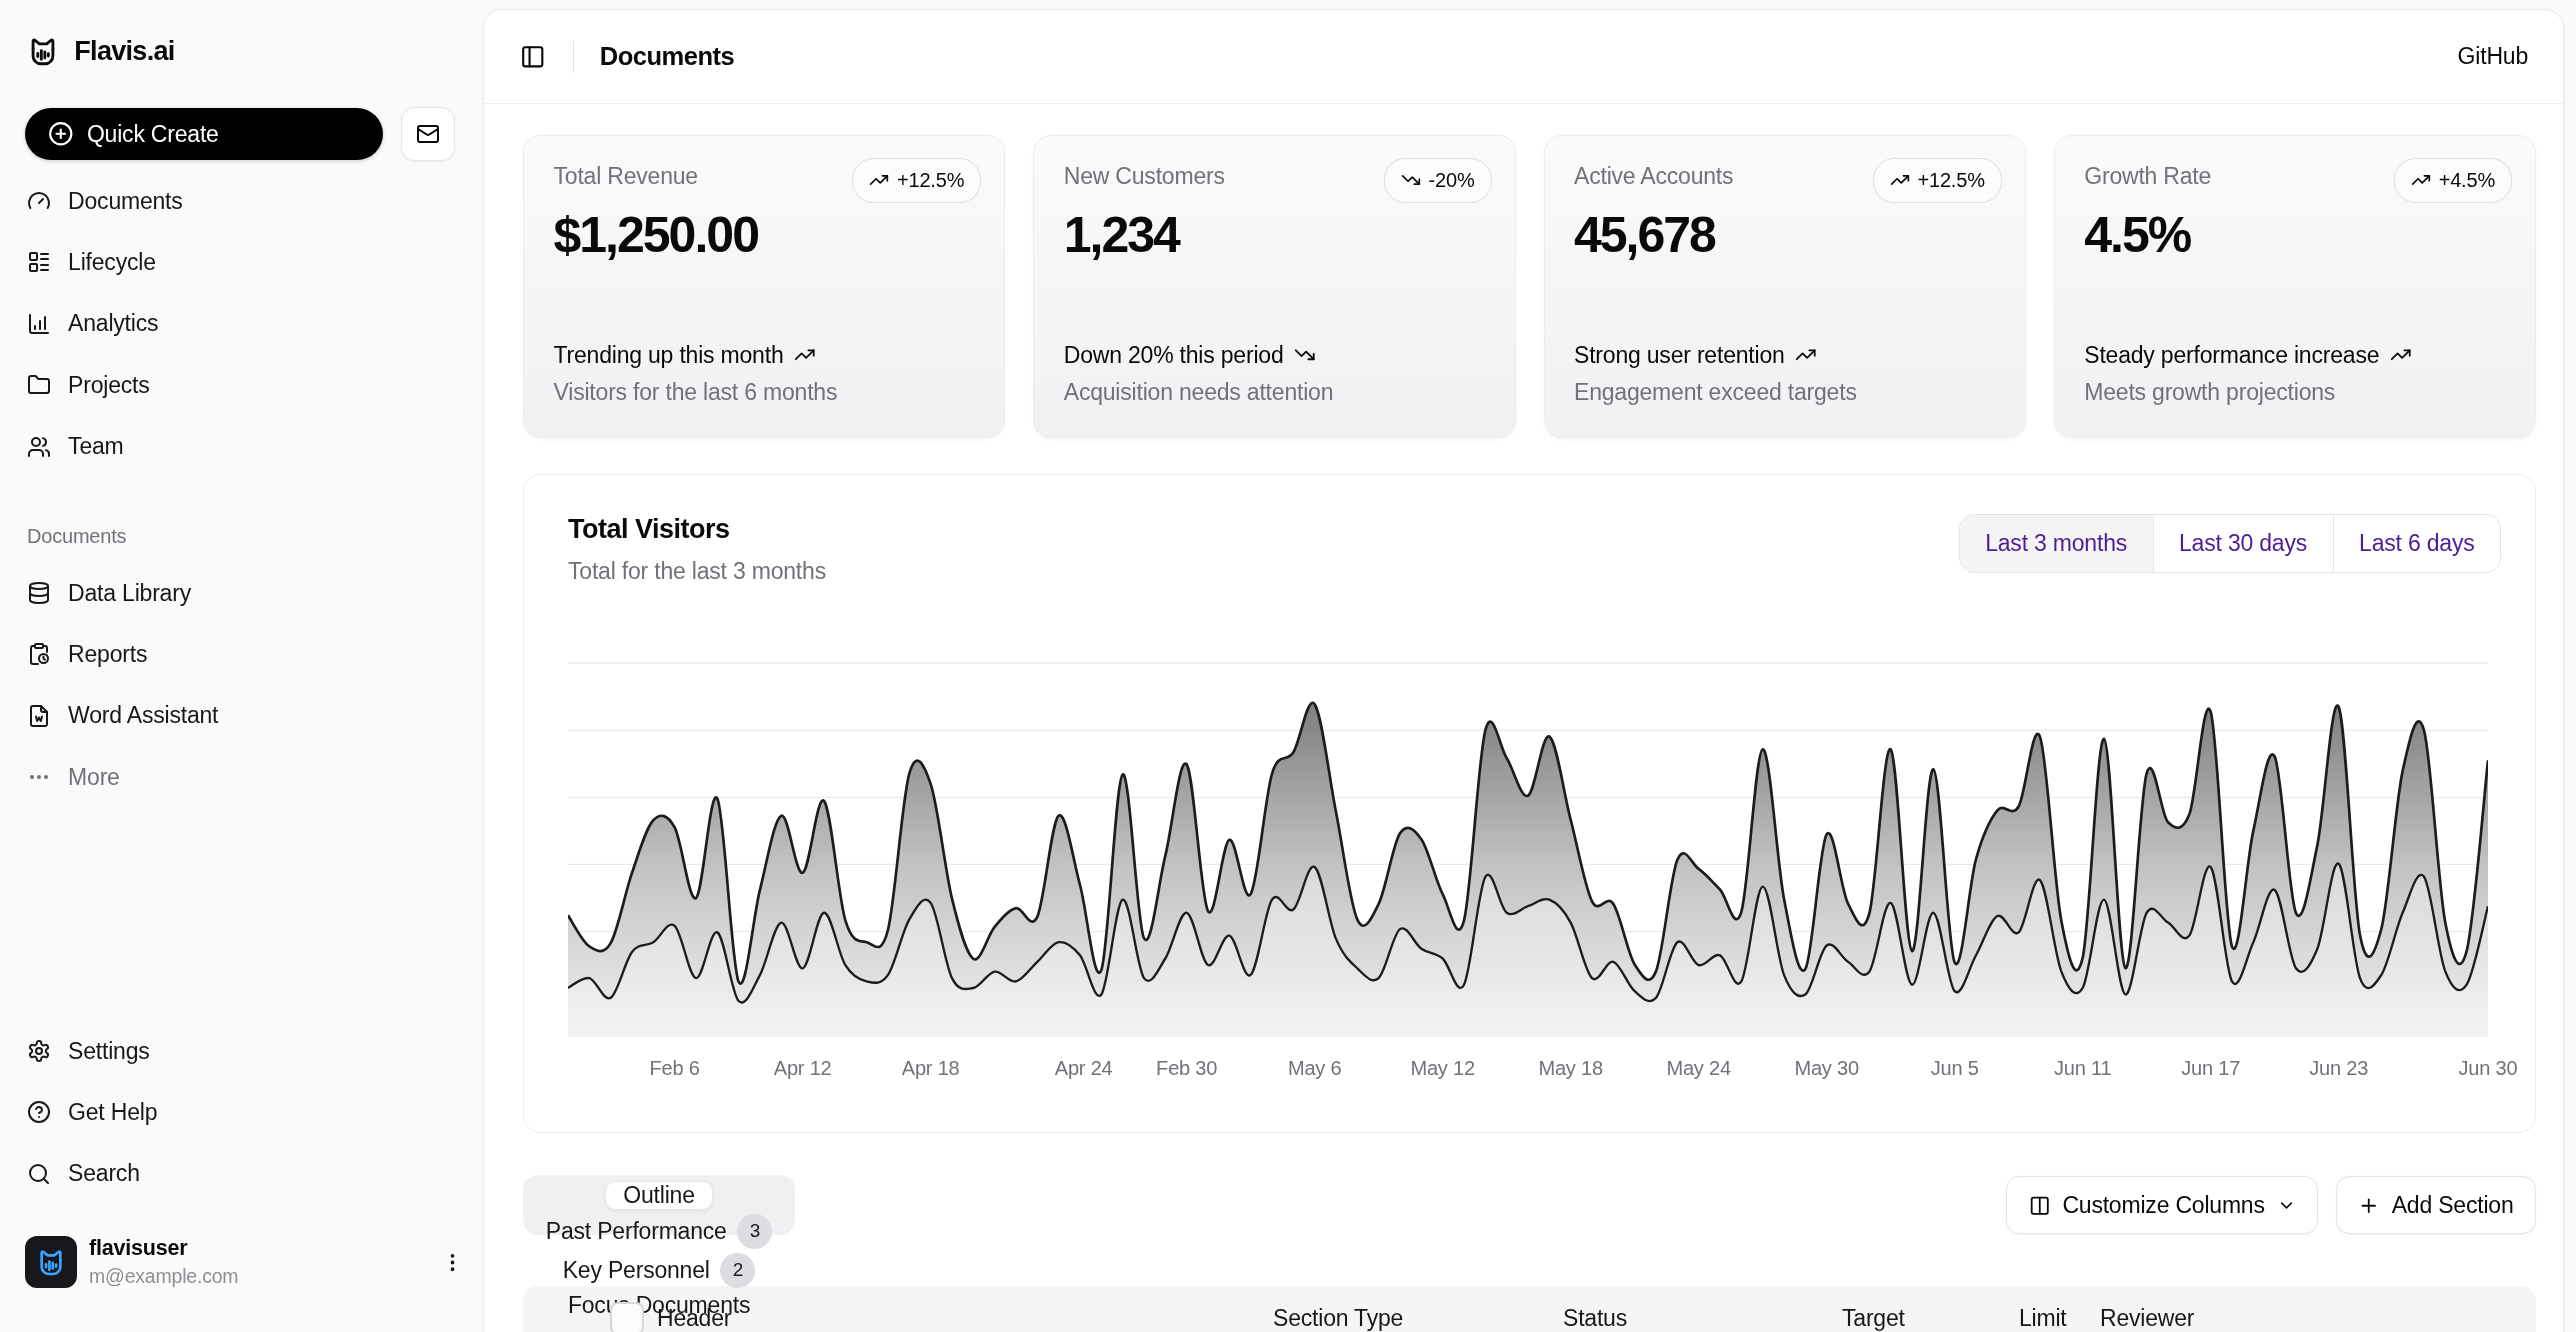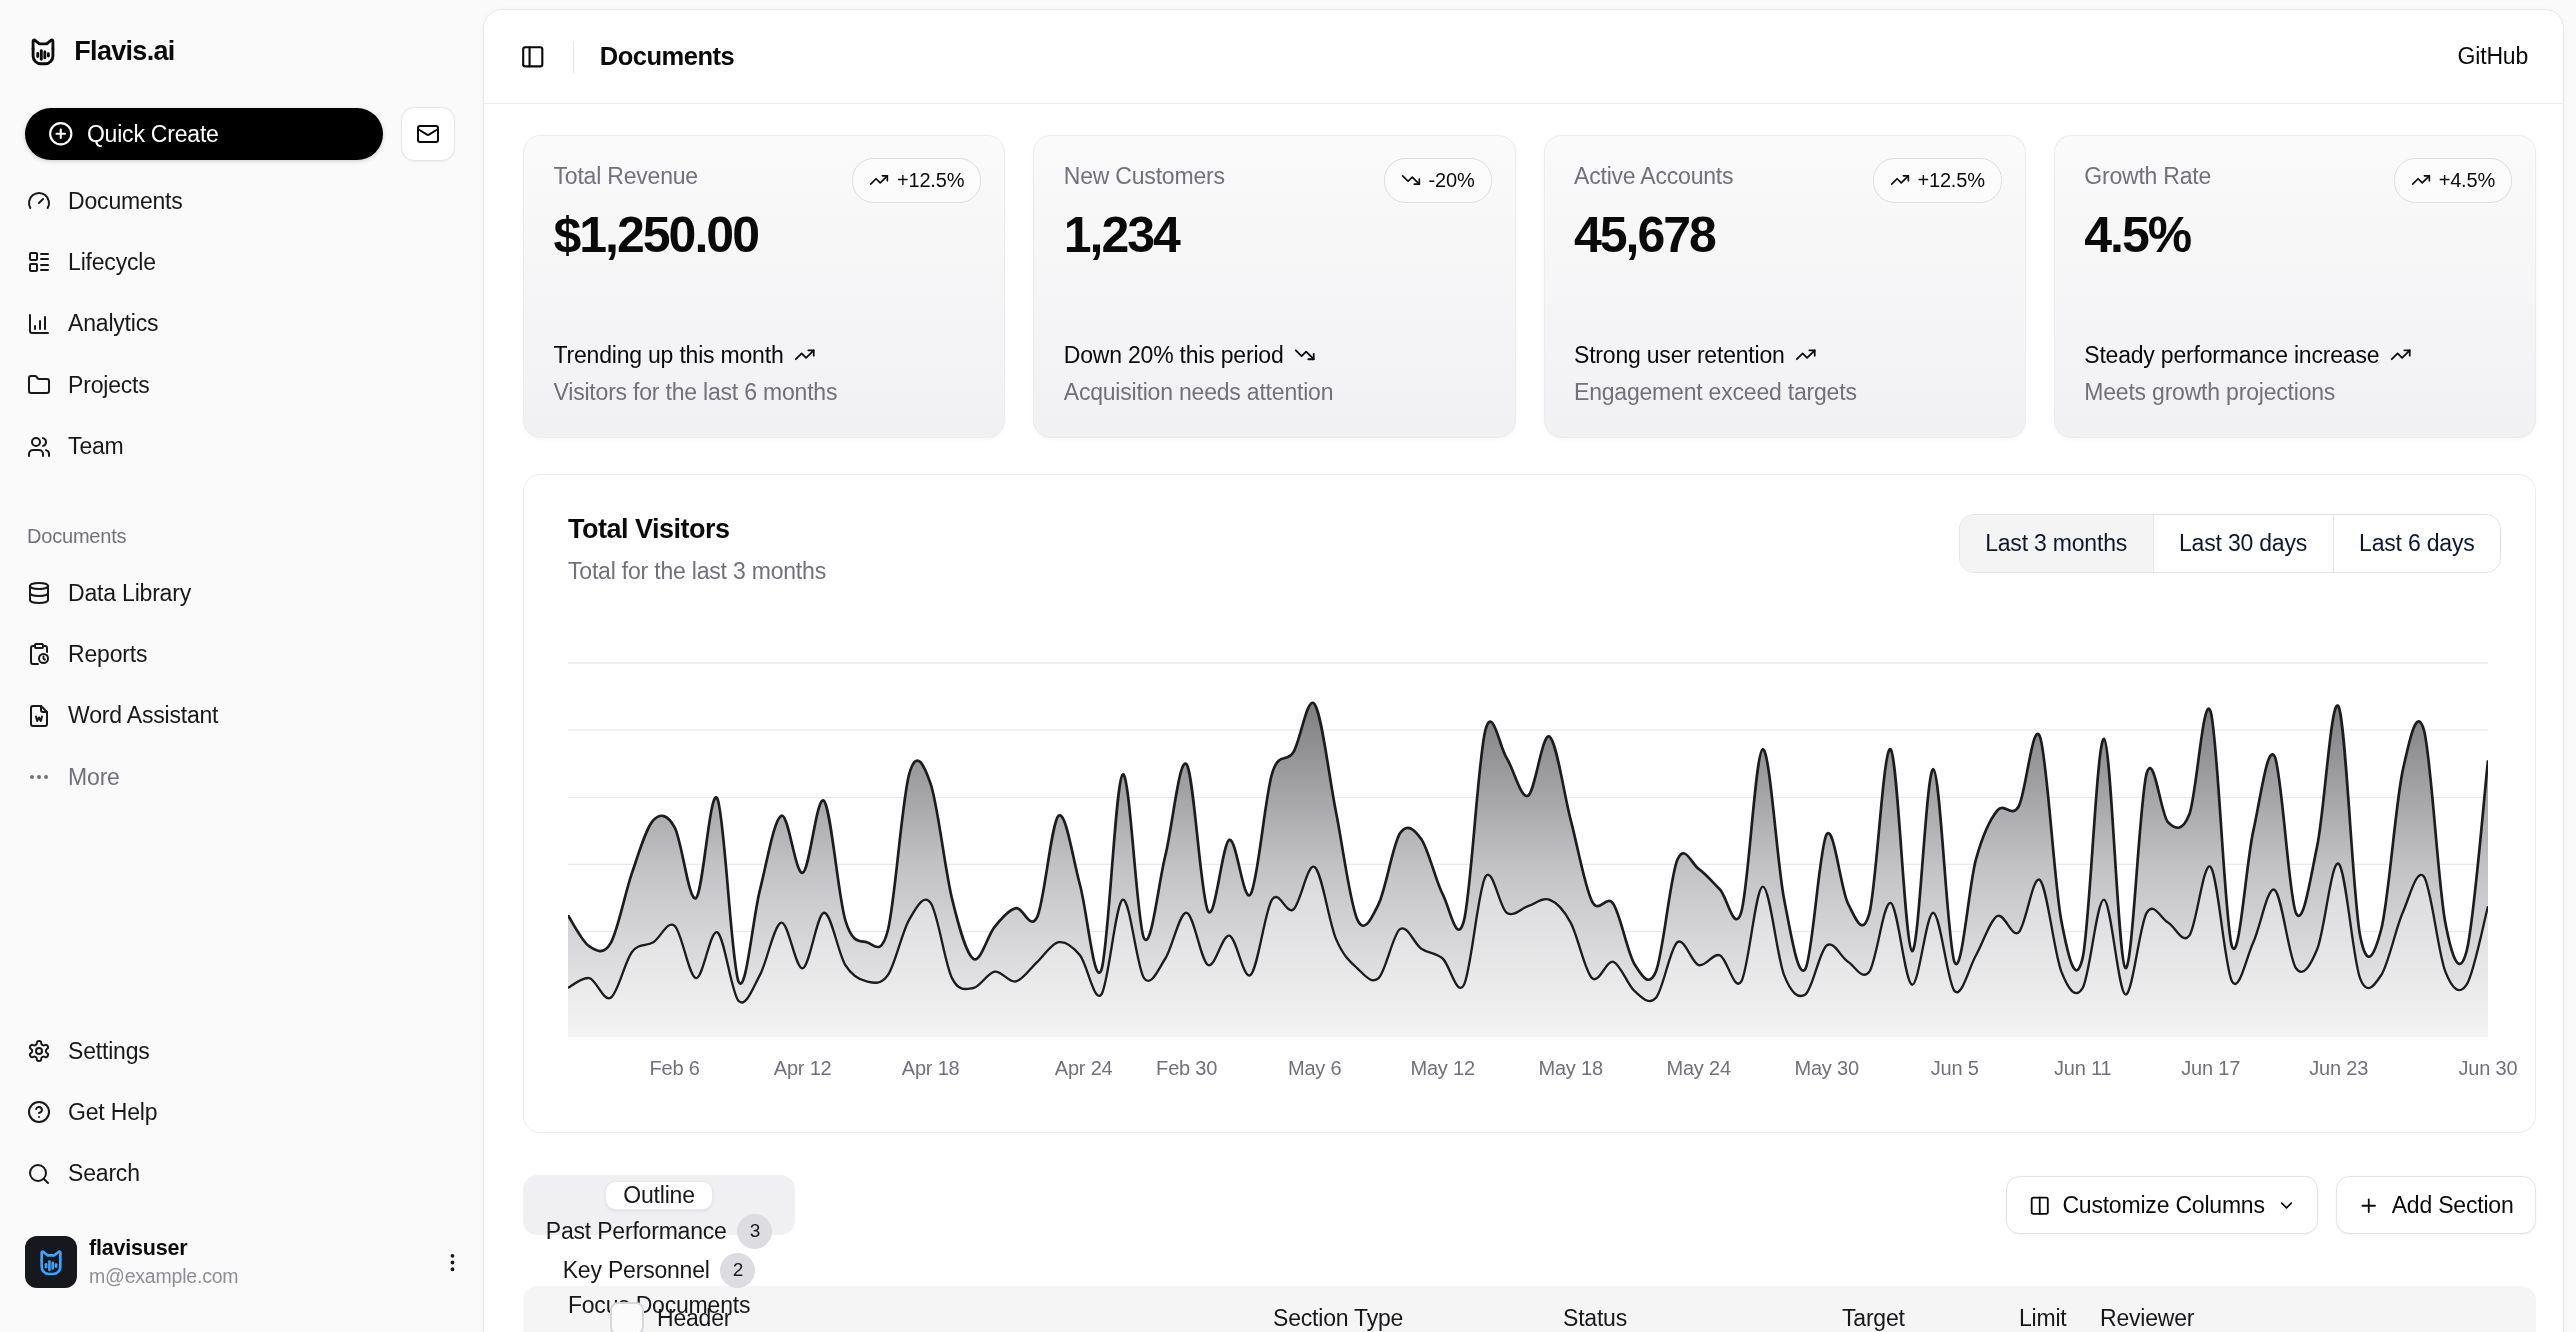--- a/index.html
+++ b/index.html
@@ -70,21 +70,21 @@
   .stat-footer-main .icon{width:21.5px;height:21.5px;}
   .stat-footer-sub{font-size:23px;color:#71717a;}
 
   
   .chart-card{margin:36px 27px 0 39px;height:659px;border:1.3px solid #ececee;border-radius:17.4px;
     position:relative;background:#fff;box-sizing:border-box;}
   .chart-title{position:absolute;left:44px;top:39px;font-size:27px;font-weight:600;letter-spacing:-0.5px;}
   .chart-subtitle{position:absolute;left:44px;top:83px;font-size:23px;color:#71717a;}
   .range-toggle{position:absolute;top:39px;right:34px;height:59px;display:flex;align-items:stretch;
     border:1.3px solid #e4e4e7;border-radius:14.8px;overflow:hidden;background:#fff;box-sizing:border-box;}
-  .range-btn{display:flex;align-items:center;padding:0 25.5px;font-size:23px;font-weight:500;color:#0f172a;}
+  .range-btn{display:flex;align-items:center;padding:0 25.5px;font-size:23px;font-weight:500;color:#4c1d95;}
   .range-btn + .range-btn{border-left:1.3px solid #e8e8ea;}
   .range-btn.active{background:#f4f4f5;}
   .chart-plot{position:absolute;left:44px;right:47px;top:186px;height:376px;}
   .chart-plot svg{width:100%;height:100%;display:block;}
   .xticks{position:absolute;left:44px;right:47px;top:582px;height:29.5px;}
   .xtick{position:absolute;transform:translateX(-50%);font-size:20px;color:#71717a;white-space:nowrap;}
 
   
   .toolbar{margin:42px 27px 0 39px;display:flex;align-items:center;}
   .tabs{display:flex;align-items:center;background:#f0f0f2;border-radius:14.8px;padding:5.4px;gap:4px;

